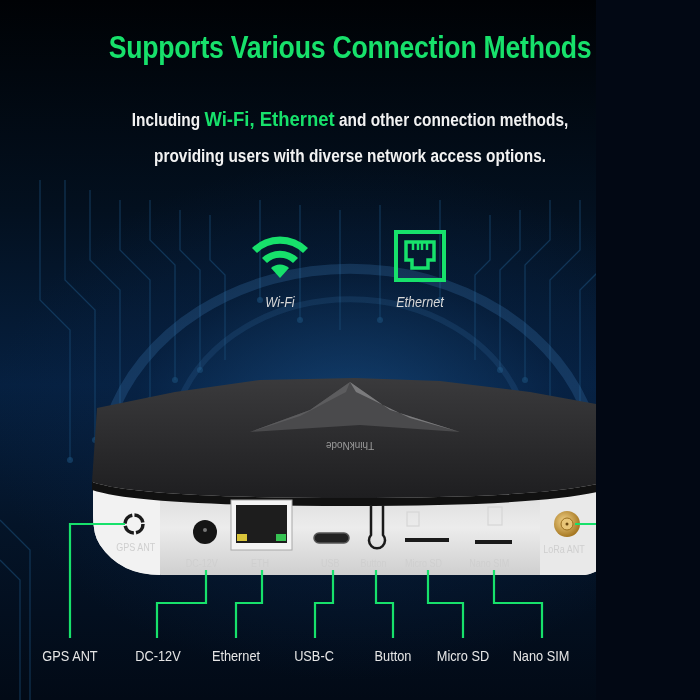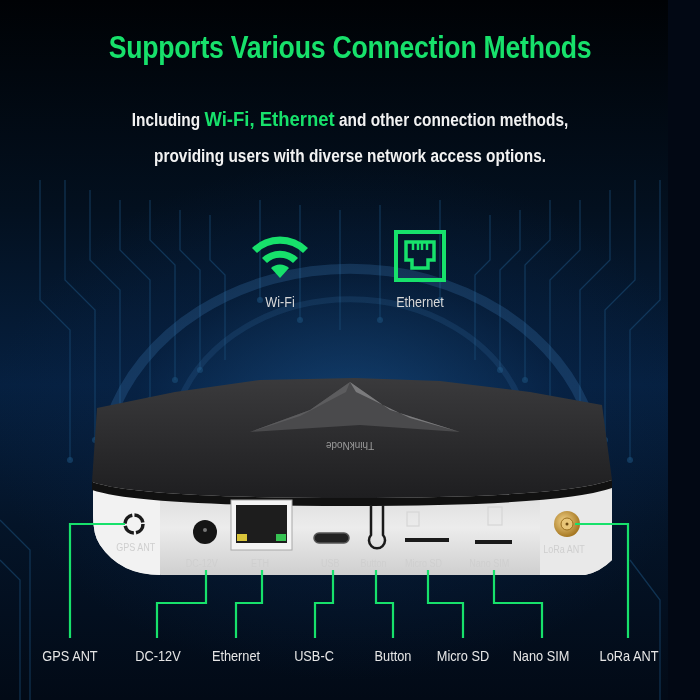--- a/index.html
+++ b/index.html
@@ -1,29 +1,29 @@
 <!DOCTYPE html>
 <html><head>
 <meta charset="utf-8">
 <style>
   html, body { margin:0; padding:0; }
   body { width:700px; height:700px; overflow:hidden; background:#020814; font-family:"Liberation Sans", sans-serif; }
-  .stage { position:relative; width:668px; height:700px; overflow:hidden;
+  .stage { position:relative; width:596px; height:700px; overflow:hidden;
     background:
       radial-gradient(ellipse 360px 260px at 350px 420px, rgba(30,90,150,0.55), rgba(10,40,80,0.25) 60%, rgba(2,8,20,0) 100%),
       linear-gradient(180deg, #000205 0%, #03101f 30%, #062040 55%, #041428 75%, #020a16 100%);
   }
   .circuit { position:absolute; left:0; top:0; width:700px; height:700px; }
   .headline { position:absolute; left:0; top:30px; width:700px; text-align:center; color:#17e16b;
     font-size:31px; font-weight:bold; letter-spacing:-0.3px; transform:scaleX(0.86); }
   .sub { position:absolute; left:0; width:700px; text-align:center; color:#f2f2f2; font-weight:bold; font-size:17.5px; transform:scaleX(0.88); }
   .sub1 { top:107px; }
   .sub2 { top:146px; }
   .sub .hl { color:#17e16b; font-size:21px; }
-  .icon-block { position:absolute; text-align:center; }
+  .icon-block { position:absolute; text-align:center;font-style:italic; }
   .icon-label { color:#d8d8d8; font-size:14px; margin-top:10px; transform:scaleX(0.9); }
   .device { position:absolute; left:0; top:0; width:700px; height:700px; }
   .port-label-on-device { position:absolute; color:#cfcfcf; font-size:10px; white-space:nowrap; transform:scaleX(0.9); }
   .bottom-label { position:absolute; top:648px; color:#e6e6e6; font-size:14.5px; white-space:nowrap; transform:translateX(-50%) scaleX(0.88); }
   .callouts { position:absolute; left:0; top:0; width:700px; height:700px; }
 </style>
 </head>
 <body>
 
 <div class="stage">

